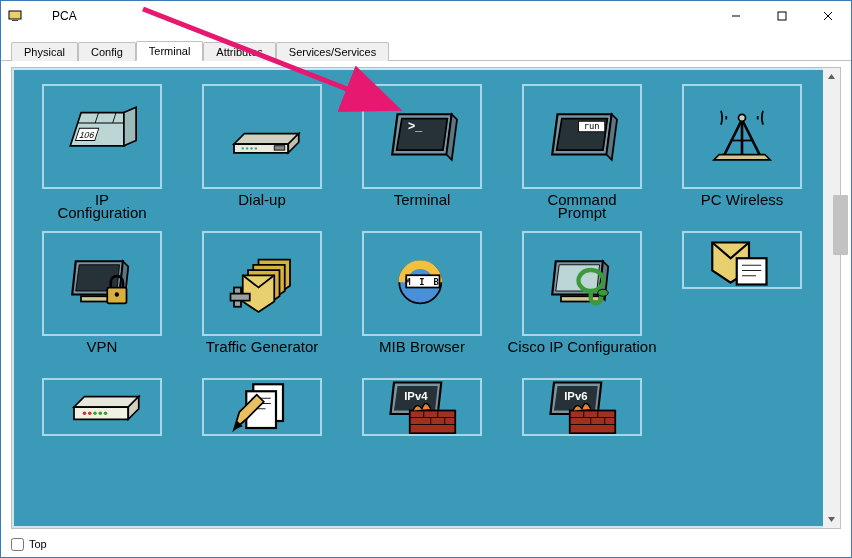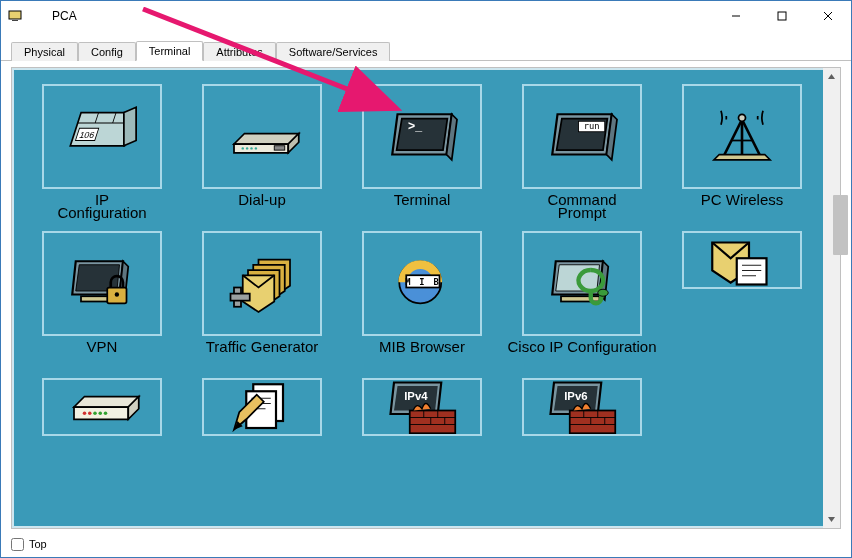--- a/index.html
+++ b/index.html
@@ -192,21 +192,21 @@
     </marker>
   </defs>
   <line x1="2" y1="2" x2="252" y2="100" stroke="#e6186f" stroke-width="5" marker-end="url(#arrhead)"></line>
 </svg>
 
 <div class="tabbar">
   <div class="tab">Physical</div>
   <div class="tab">Config</div>
   <div class="tab active">Terminal</div>
   <div class="tab">Attributes</div>
-  <div class="tab">Software/Services</div>
+  <div class="tab">Services/Services</div>
 </div>
 
 <div class="content-frame">
   <div class="desktop-area">
     <div class="grid">
 
       <div class="app-slot">
         <div class="app-tile">
           <svg class="icon-svg" viewBox="0 0 100 80">
             <g transform="skewX(-18)">

